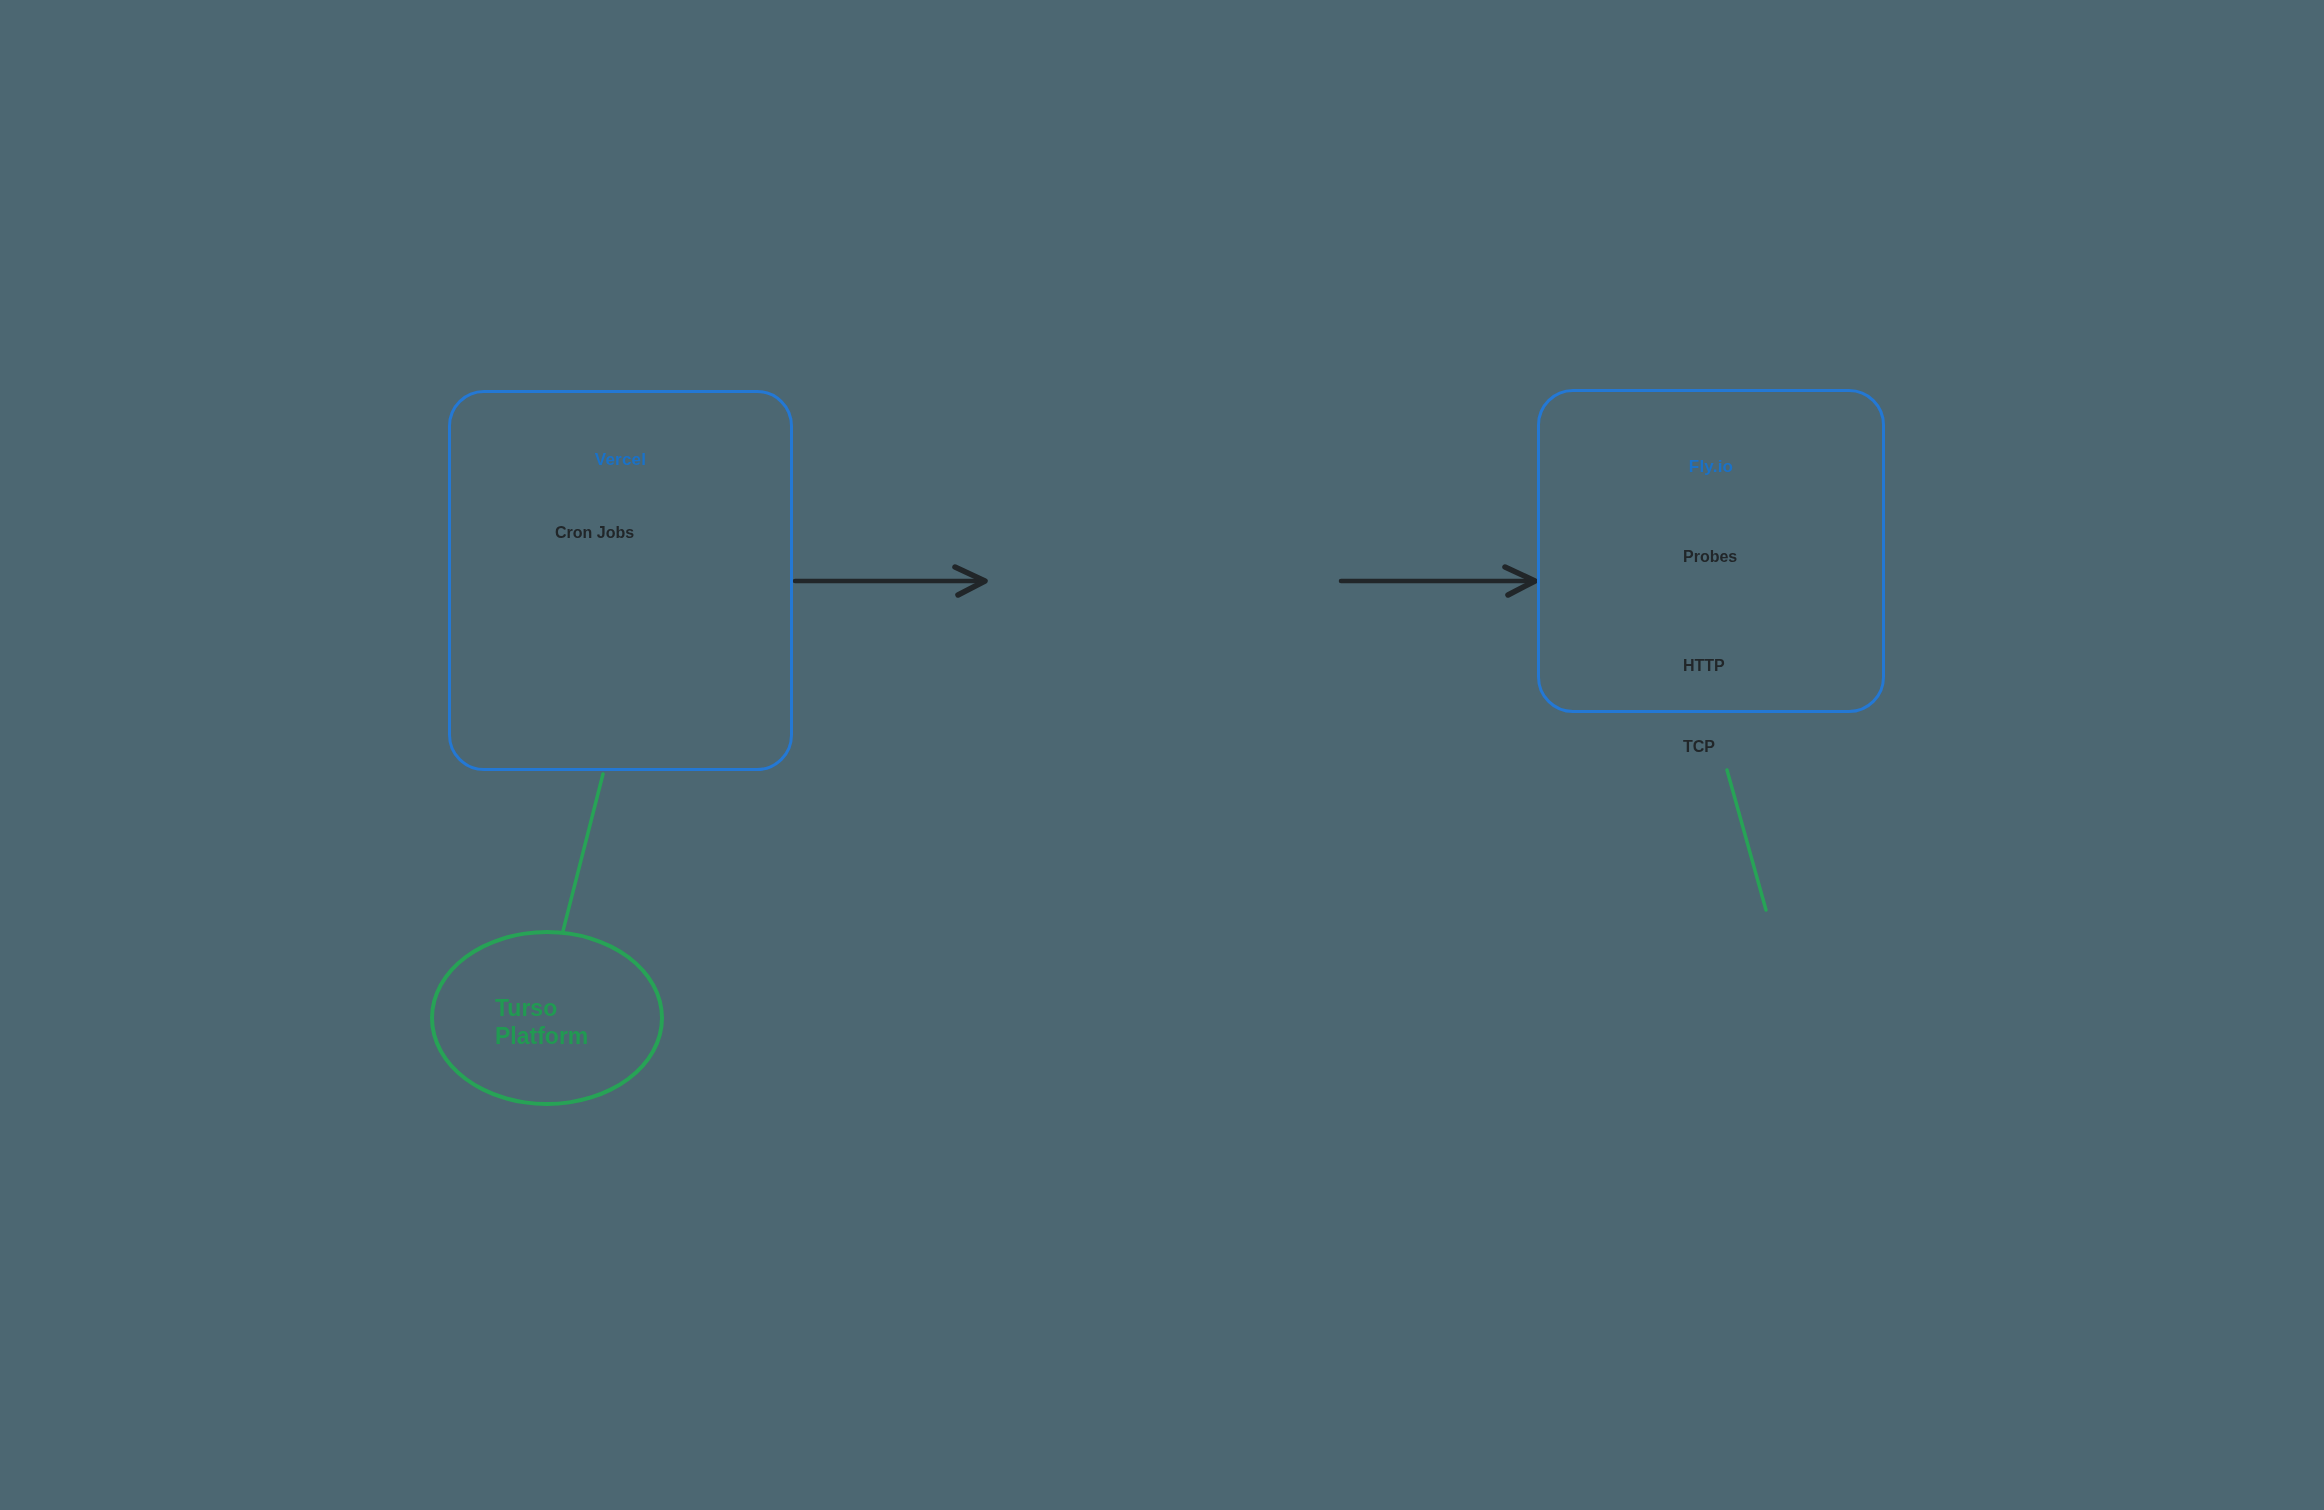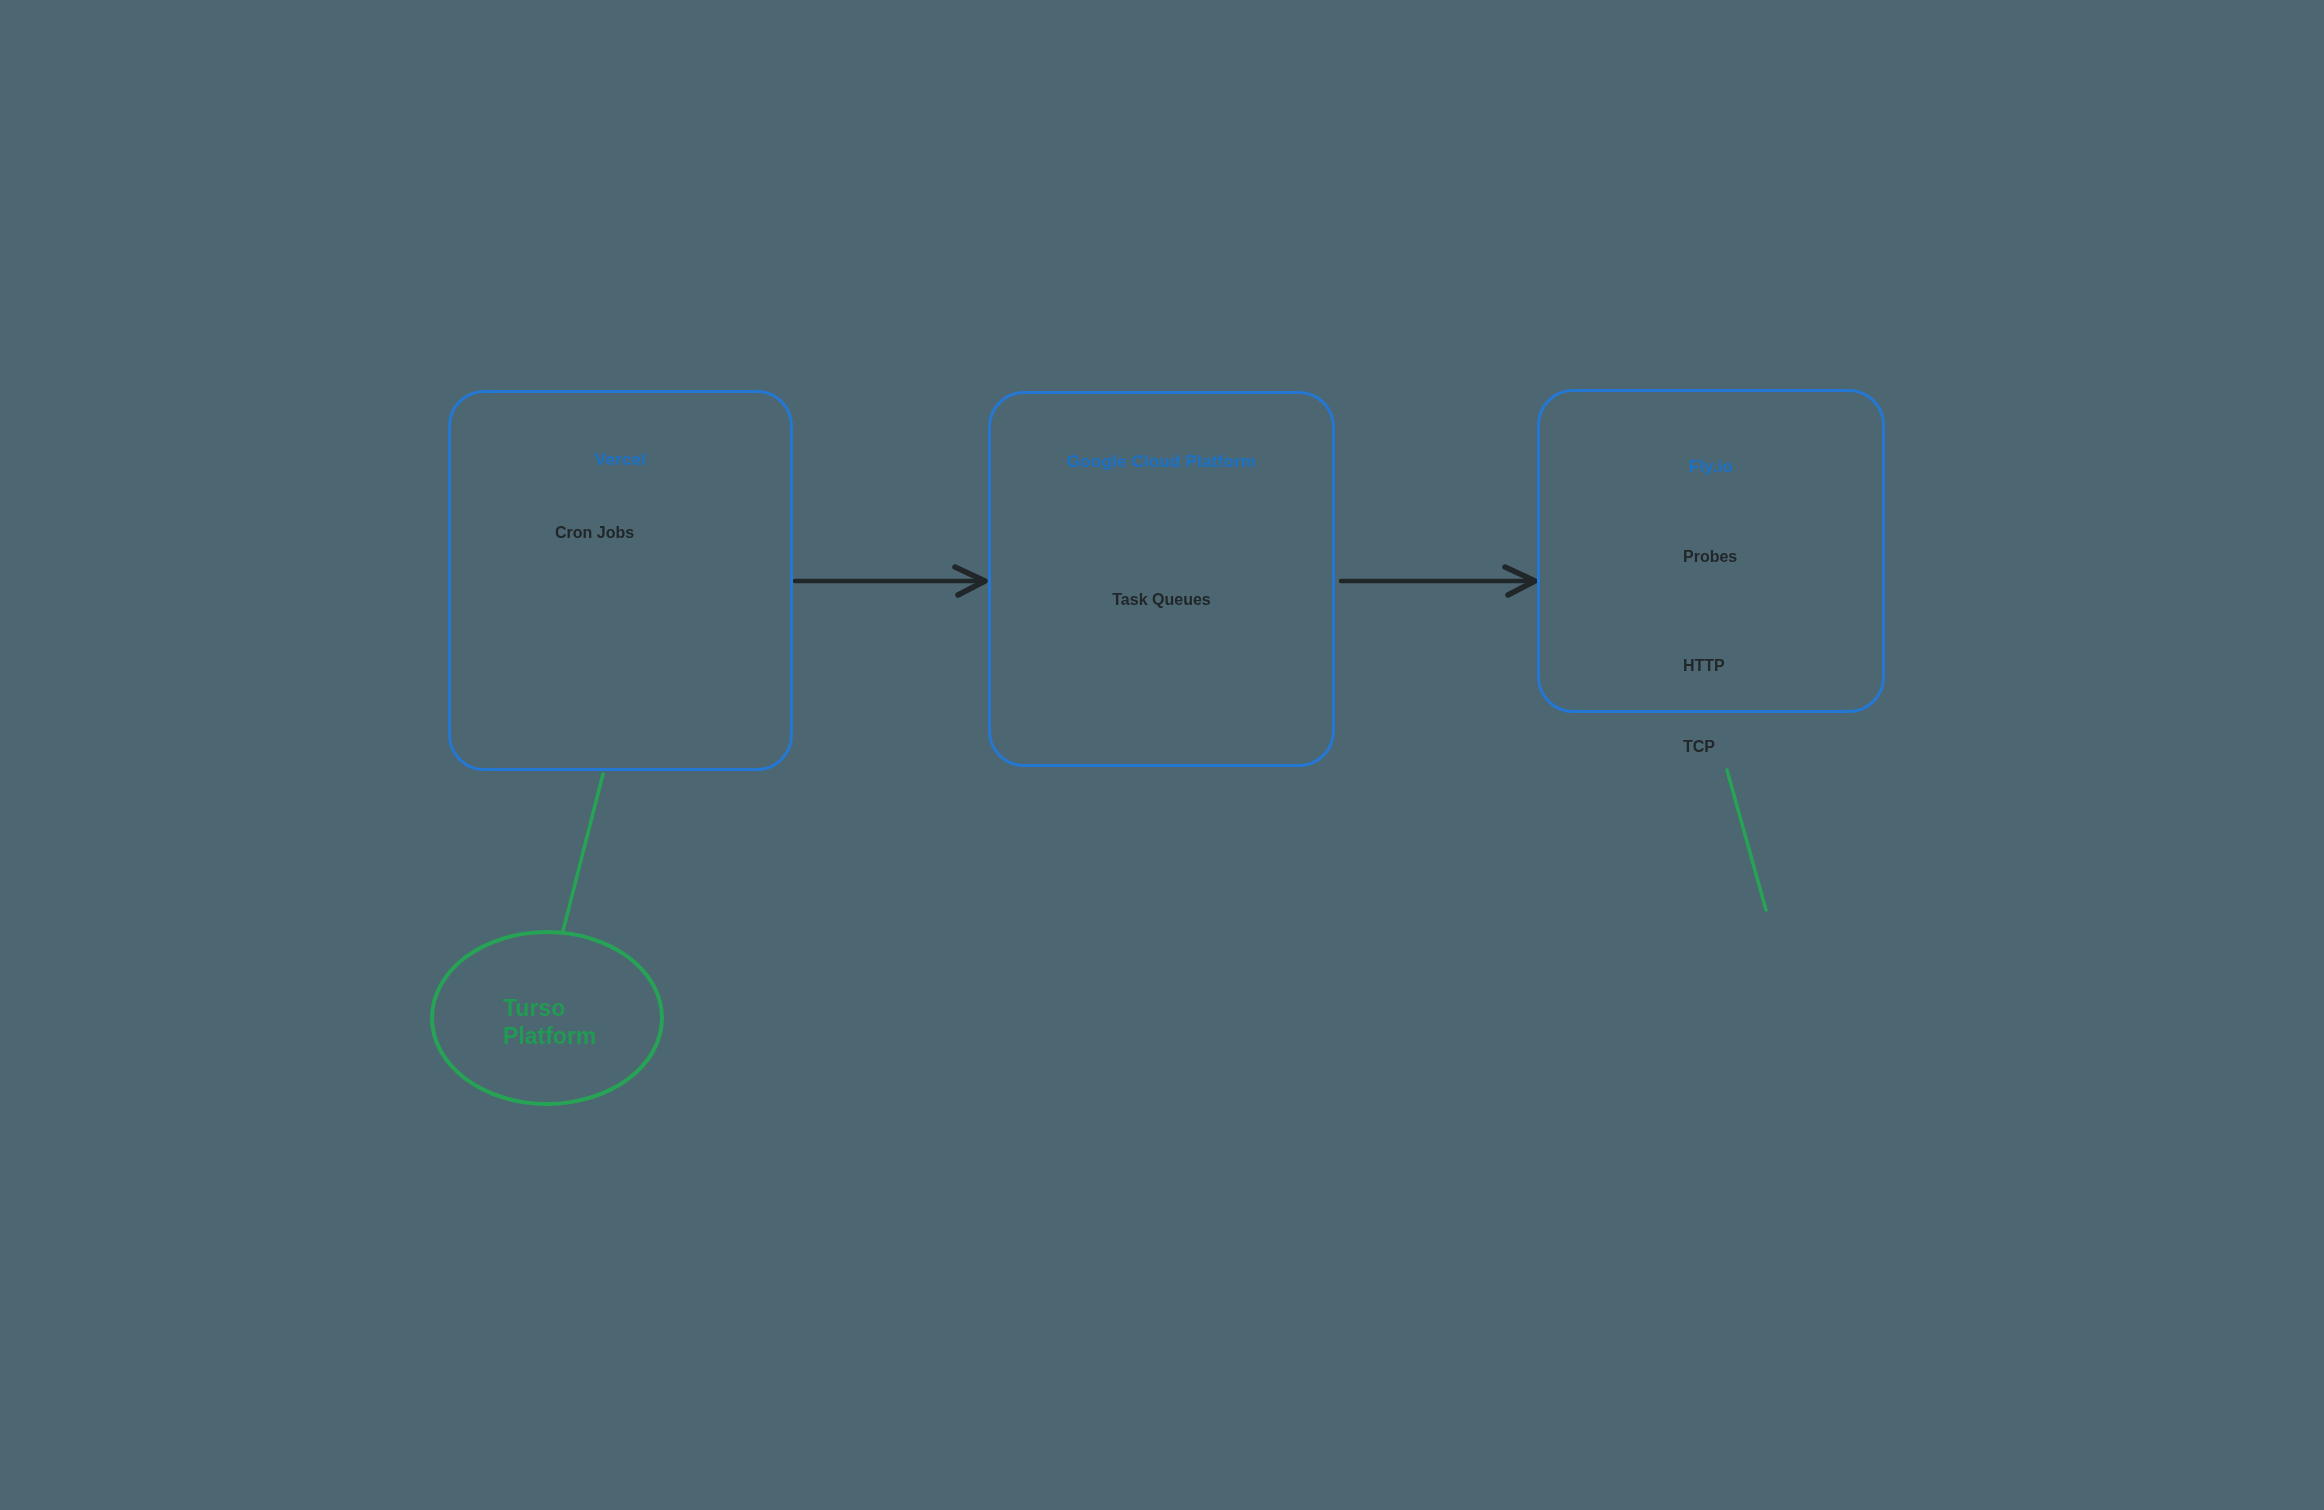--- a/index.html
+++ b/index.html
@@ -75,21 +75,21 @@
   #fly-title    { top: 61px; }
 
   #vercel-line1 { left: 104px; top: 126px; }
   #vercel-block { left: 104px; top: 180px; }
   #gcp-line1    { top: 192px; }
   #fly-line1    { left: 143px; top: 151px; }
   #fly-block    { left: 143px; top: 206px; }
 
   
   #ellipse-turso    { left: 430px;  top: 930px; width: 234px; height: 176px; }
-  #turso-label      { left: 69px;   top: 60px;  }
+  #turso-label      { left: 61px;   top: 60px;  }
   #ellipse-tinybird { left: 1662px; top: 912px; width: 236px; height: 175px; }
   #tinybird-label   { left: 0; right: 0; top: 73px; text-align: center; }
 </style>
 </head>
 <body>
 
 <div class="canvas">
 
   <svg class="connector-layer" viewBox="0 0 2324 1510" xmlns="http://www.w3.org/2000/svg">
     <g>
@@ -106,24 +106,20 @@
     <g>
       <line x1="1727" y1="770" x2="1766" y2="910" stroke-width="3.5" stroke-linecap="round" stroke="#27a356"></line>
     </g>
   </svg>
 
   <div class="box" id="box-vercel">
     <div class="box-title" id="vercel-title">Vercel</div>
     <div class="body-text" id="vercel-line1">Cron Jobs</div>
   </div>
 
-  <div class="box" id="box-gcp">
-    <div class="box-title" id="gcp-title">Google Cloud Platform</div>
-    <div class="body-text centered" id="gcp-line1">Task Queues</div>
-  </div>
 
   <div class="box" id="box-fly">
     <div class="box-title" id="fly-title">Fly.io</div>
     <div class="body-text" id="fly-line1">Probes</div>
     <div class="body-text" id="fly-block">
       <div>HTTP</div>
       <div>TCP</div>
     </div>
   </div>
 

